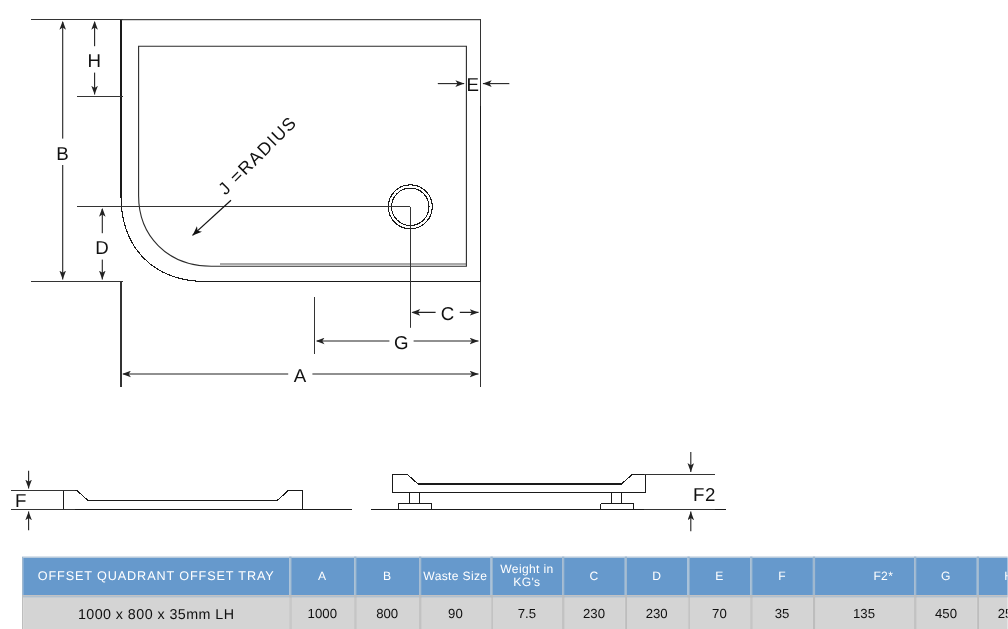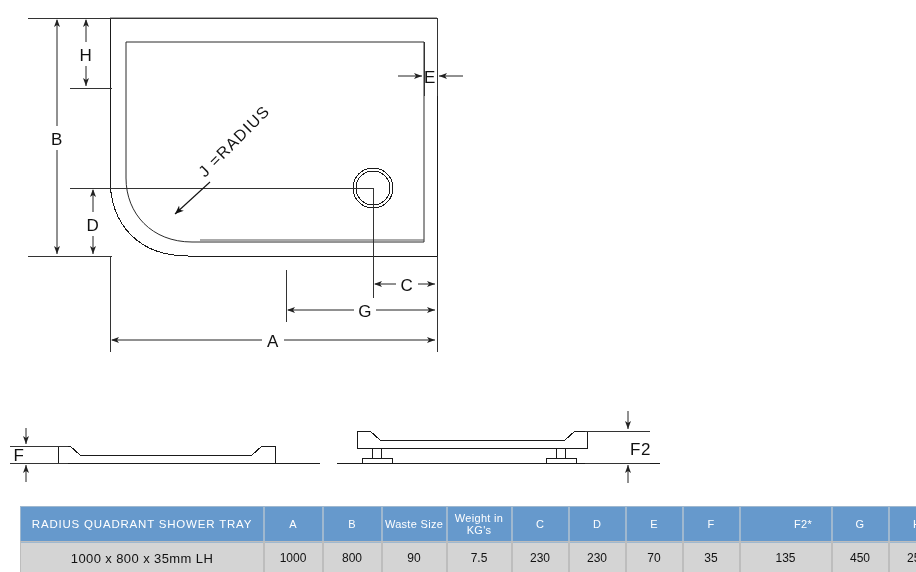--- a/index.html
+++ b/index.html
@@ -231,21 +231,21 @@
       <path class="dimline" d="M 628,483 L 628,465" marker-end="url(#arrowEnd)"></path>
       <text class="dimtext" x="630" y="455" text-anchor="start">F2</text>
     </g>
 
   </svg>
 
   <div id="spec-table-wrap">
     <table class="spec-table">
       <thead>
         <tr>
-          <th class="name-col" style="width:240px;">RADIUS QUADRANT SHOWER TRAY</th>
+          <th class="name-col" style="width:240px;">OFFSET QUADRANT OFFSET TRAY</th>
           <th style="width:56px;">A</th>
           <th style="width:56px;">B</th>
           <th style="width:62px;margin-left:28px;">Waste Size</th>
           <th style="width:62px;">Weight in KG's</th>
           <th style="width:54px;">C</th>
           <th style="width:54px;">D</th>
           <th style="width:54px;">E</th>
           <th style="width:54px;">F</th>
           <th style="width:54px;padding-left:36px;">F2*</th>
           <th style="width:54px;">G</th>

